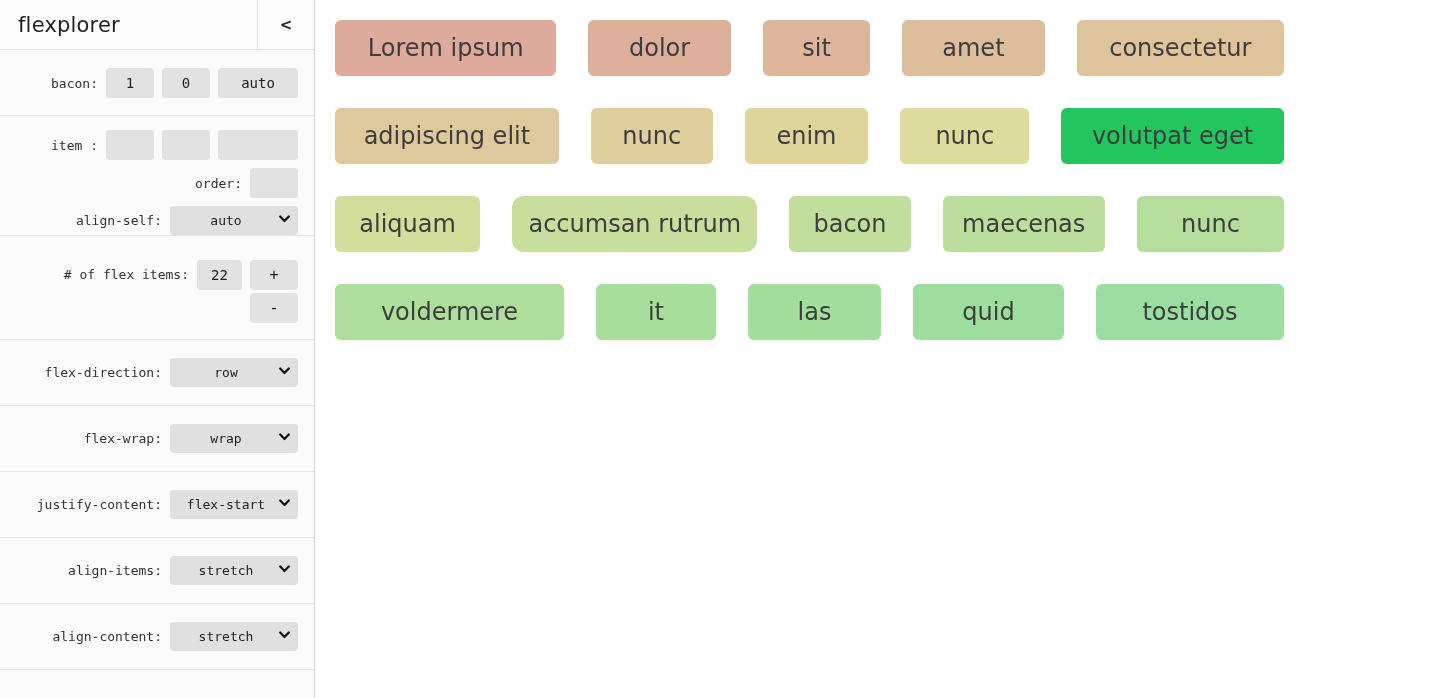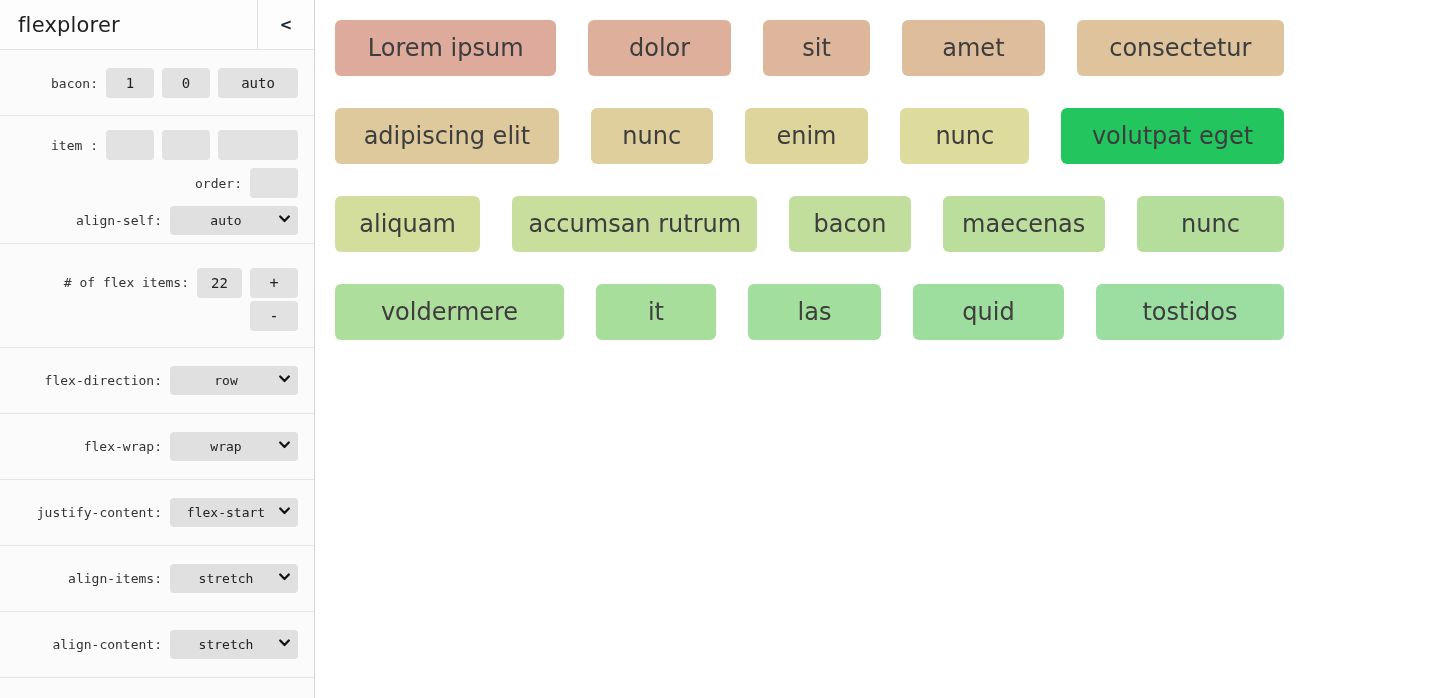--- a/index.html
+++ b/index.html
@@ -24,21 +24,21 @@
   }
   .collapse-btn {
     width: 57px; border: none; border-left: 1px solid #e2e2e2;
     background: #fdfdfd; cursor: pointer;
     font-size: 15px; font-weight: bold; color: #1b2733;
     font-family: "DejaVu Sans", sans-serif;
   }
 
   section.sec { border-bottom: 1px solid #e5e5e5; padding-left: 16px; padding-right: 16px; }
   .sec-flex  { padding-top: 18px; padding-bottom: 17px; }
-  .sec-item  { padding-top: 14px; padding-bottom: 8px; }
+  .sec-item  { padding-top: 14px; padding-bottom: 0; }
   .sec-item .row + .row { margin-top: 8px; }
   .sec-count { padding-top: 24px; padding-bottom: 16px; }
   .sec-sel   { padding-top: 18px; padding-bottom: 18px; }
 
   .row { display: flex; align-items: center; justify-content: flex-end; gap: 8px; }
   .row label {
     font-family: "DejaVu Sans Mono", "Liberation Mono", monospace;
     font-size: 13px; color: #333; white-space: pre;
   }
   .in {
@@ -202,21 +202,21 @@
       <div class="flex-item" style="flex-basis: 108px; background: rgb(222, 176, 156);">dolor</div>
       <div class="flex-item" style="flex-basis: 73px; background: rgb(222, 182, 156);">sit</div>
       <div class="flex-item" style="flex-basis: 108px; background: rgb(222, 189, 156);">amet</div>
       <div class="flex-item" style="flex-basis: 173px; background: rgb(222, 195, 156);">consectetur</div>
       <div class="flex-item" style="flex-basis: 203px; background: rgb(222, 201, 156);">adipiscing elit</div>
       <div class="flex-item" style="flex-basis: 101px; background: rgb(222, 207, 156);">nunc</div>
       <div class="flex-item" style="flex-basis: 103px; background: rgb(222, 213, 156);">enim</div>
       <div class="flex-item" style="flex-basis: 108px; background: rgb(222, 220, 156);">nunc</div>
       <div class="flex-item" style="flex-basis: 202px; background: #22c55e;">volutpat eget</div>
       <div class="flex-item" style="flex-basis: 145px; background: rgb(212, 222, 156);">aliquam</div>
-      <div class="flex-item" style="flex-basis: 245px; background: rgb(199, 222, 156);">accumsan rutrum</div>
+      <div class="flex-item" style="flex-basis: 245px; background: rgb(199, 222, 156); border-radius: 12px;">accumsan rutrum</div>
       <div class="flex-item" style="flex-basis: 121px; background: rgb(193, 222, 156);">bacon</div>
       <div class="flex-item" style="flex-basis: 162px; background: rgb(187, 222, 156);">maecenas</div>
       <div class="flex-item" style="flex-basis: 147px; background: rgb(181, 222, 156);">nunc</div>
       <div class="flex-item" style="flex-basis: 222px; background: rgb(174, 222, 156);">voldermere</div>
       <div class="flex-item" style="flex-basis: 113px; background: rgb(168, 222, 156);">it</div>
       <div class="flex-item" style="flex-basis: 126px; background: rgb(162, 222, 156);">las</div>
       <div class="flex-item" style="flex-basis: 144px; background: rgb(157, 222, 158);">quid</div>
       <div class="flex-item" style="flex-basis: 181px; background: rgb(156, 222, 162);">tostidos</div>
     </main>
 

